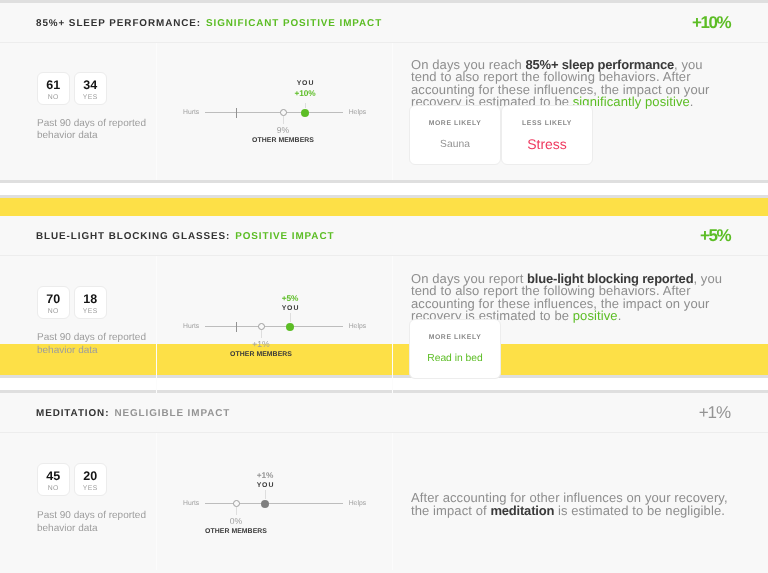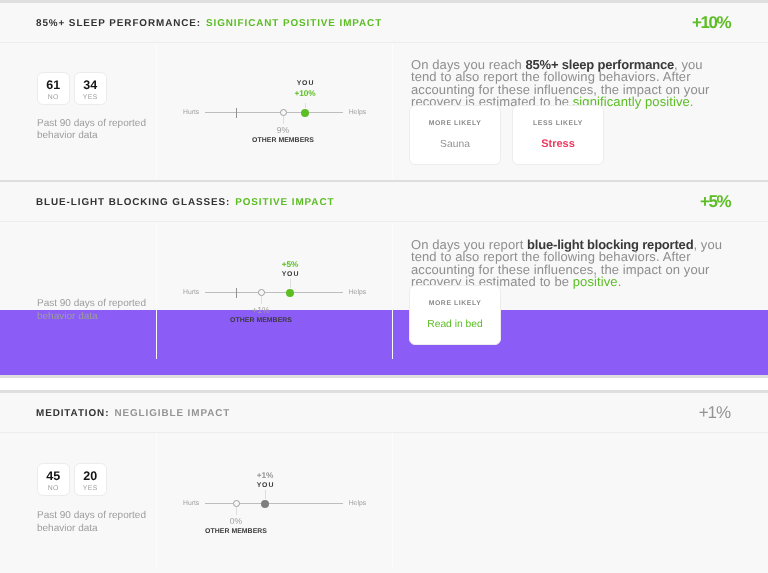--- a/index.html
+++ b/index.html
@@ -1,20 +1,20 @@
 <!DOCTYPE html>
 <html><head>
 <meta charset="utf-8">
 <title>Behavior Impact</title>
 <style>
   html,body{margin:0;padding:0;}
   body{width:768px;height:573px;background:#ffffff;
        font-family:"Liberation Sans",sans-serif;overflow:hidden;
        -webkit-font-smoothing:antialiased;text-rendering:geometricPrecision;}
-  .page{width:768px;height:573px;position:relative;background:#8b5cf6;}
+  .page{width:768px;height:573px;position:relative;background:#fde047;}
   .topbar{position:absolute;left:0;top:0;width:768px;height:3px;background:#dfdfdf;}
   .gap{position:absolute;left:0;width:768px;background:#ffffff;
        border-top:3px solid #dfdfdf;border-bottom:3px solid #dfdfdf;box-sizing:border-box;}
   .card{position:absolute;left:0;width:768px;background:#f8f8f8;}
   .card-head{position:absolute;left:0;top:0;width:768px;height:40px;
              border-bottom:1px solid #ededed;box-sizing:border-box;}
   .title{position:absolute;left:36px;top:14px;font-size:9.9px;font-weight:bold;
          letter-spacing:0.92px;color:#333333;white-space:nowrap;line-height:13px;}
   .title .impact{margin-left:5px;}
   .pct{position:absolute;right:38px;top:11px;font-size:17px;font-weight:bold;
@@ -22,21 +22,21 @@
   .pct.light{font-weight:normal;letter-spacing:-1.1px;}
   .vline{position:absolute;width:1px;background:#fcfcfc;}
   .counts{position:absolute;display:flex;gap:4.5px;}
   .count-box{width:32.5px;height:33px;background:#fff;border:1px solid #ececec;border-radius:6px;
              display:flex;flex-direction:column;align-items:center;box-sizing:border-box;padding-top:7px;}
   .count-num{font-size:12.5px;font-weight:bold;color:#141414;line-height:11px;letter-spacing:0px;}
   .count-lab{font-size:6.8px;letter-spacing:0.5px;color:#9e9e9e;line-height:8px;margin-top:3px;}
   .past{position:absolute;font-size:10px;color:#9d9d9d;line-height:12.5px;width:120px;}
   p.desc{position:absolute;margin:0;font-size:13px;letter-spacing:0.1px;color:#8e8e8e;line-height:12.5px;width:317px;}
   p.desc b{color:#3a3a3a;font-weight:bold;letter-spacing:-0.2px;}
-  .chips{position:absolute;display:flex;gap:11px;}
+  .chips{position:absolute;display:flex;}
   .chip{width:92px;height:60px;background:#fff;border:1px solid #ededed;border-radius:6px;
         display:flex;flex-direction:column;align-items:center;box-sizing:border-box;padding-top:14px;}
   .chip-lab{font-size:6.8px;letter-spacing:0.62px;color:#8a8a8a;font-weight:bold;line-height:8px;}
   .chip-val{font-size:10.3px;margin-top:10px;line-height:13px;}
   .track{position:absolute;height:1px;background:#bdbdbd;}
   .tick{position:absolute;width:1px;background:#929292;}
   .endlab{position:absolute;font-size:6.8px;color:#a0a0a0;white-space:nowrap;line-height:8px;}
   .dot-open{position:absolute;width:7px;height:7px;border-radius:50%;background:#f8f8f8;
             border:1px solid #9e9e9e;box-sizing:border-box;}
   .dot-fill{position:absolute;width:8px;height:8px;border-radius:50%;}
@@ -91,31 +91,41 @@
           <div class="lab-val" style="color:#5cbd25;margin-top:1px">+10%</div>
         </div>
         <p class="desc" style="left:411px;top:55.5px">On days you reach <b>85%+ sleep performance</b>, you tend to also report the following behaviors. After accounting for these influences, the impact on your recovery is estimated to be <span style="color:#5cbd25">significantly positive</span>.</p>
         <div class="chips" style="left:409px;top:102px">
           <div class="chip">
             <div class="chip-lab">MORE LIKELY</div>
             <div class="chip-val" style="color:#949494">Sauna</div>
           </div>
           <div class="chip">
             <div class="chip-lab">LESS LIKELY</div>
-            <div class="chip-val" style="color:#ef3a60;font-weight:bold;font-size:11px">Stress</div>
+            <div class="chip-val" style="color:#ef3a60;font-weight:normal;font-size:14px">Stress</div>
           </div>
         </div>
       </div>
-      <div class="card" style="top:182px;height:128px">
+      <div class="card" style="top:216px;height:128px">
         <div class="card-head">
           <div class="title"><span>BLUE-LIGHT BLOCKING GLASSES:</span><span class="impact" style="color:#5cbd25">POSITIVE IMPACT</span></div>
           <div class="pct" style="color:#5cbd25">+5%</div>
         </div>
         <div class="vline" style="left:155.5px;top:40px;height:137px"></div>
         <div class="vline" style="left:391.5px;top:40px;height:137px"></div>
+        <div class="counts" style="left:37px;top:70px">
+          <div class="count-box">
+            <div class="count-num">70</div>
+            <div class="count-lab">NO</div>
+          </div>
+          <div class="count-box">
+            <div class="count-num">18</div>
+            <div class="count-lab">YES</div>
+          </div>
+        </div>
         <div class="past" style="left:37px;top:116px">Past 90 days of reported behavior data</div>
         <div class="track" style="left:204.5px;width:138.5px;top:110.30000000000001px"></div>
         <div class="endlab" style="left:183px;top:106.80000000000001px">Hurts</div>
         <div class="endlab" style="left:348.7px;top:106.80000000000001px">Helps</div>
         <div class="tick" style="left:236px;top:105.60000000000001px;height:10.4px"></div>
         <div class="conn" style="left:261px;top:114.30000000000001px;height:8px"></div>
         <div class="dot-open" style="left:257.5px;top:107.30000000000001px"></div>
         <div class="lab" style="left:261px;top:124.30000000000001px">
           <div class="lab-val gray">+1%</div>
           <div class="lab-name" style="margin-top:2px">OTHER MEMBERS</div>
@@ -160,15 +170,16 @@
         <div class="lab" style="left:236px;top:124.30000000000001px">
           <div class="lab-val gray">0%</div>
           <div class="lab-name" style="margin-top:2px">OTHER MEMBERS</div>
         </div>
         <div class="conn" style="left:265px;top:97.30000000000001px;height:9px"></div>
         <div class="dot-fill" style="left:261px;top:106.80000000000001px;background:#7f7f7f"></div>
         <div class="lab" style="left:265px;top:78.30000000000001px">
           <div class="lab-val" style="color:#949494">+1%</div>
           <div class="lab-name you" style="margin-top:2px">YOU</div>
         </div>
+        <p class="desc" style="left:411px;top:99px">After accounting for other influences on your recovery, the impact of <b>meditation</b> is estimated to be negligible.</p>
       </div>
     </div>
 </div>
 
 </body></html>

